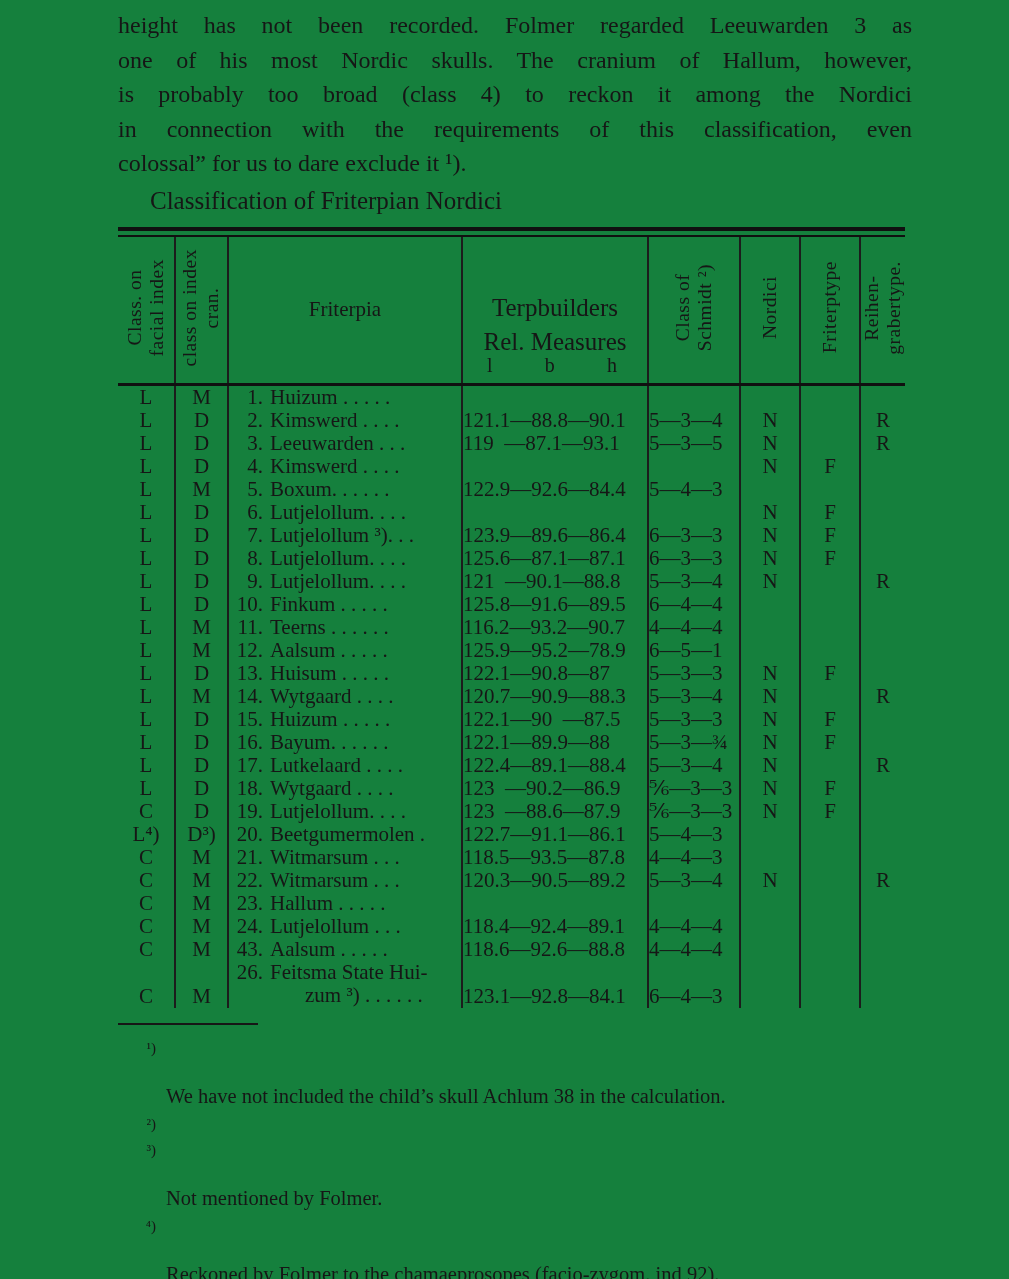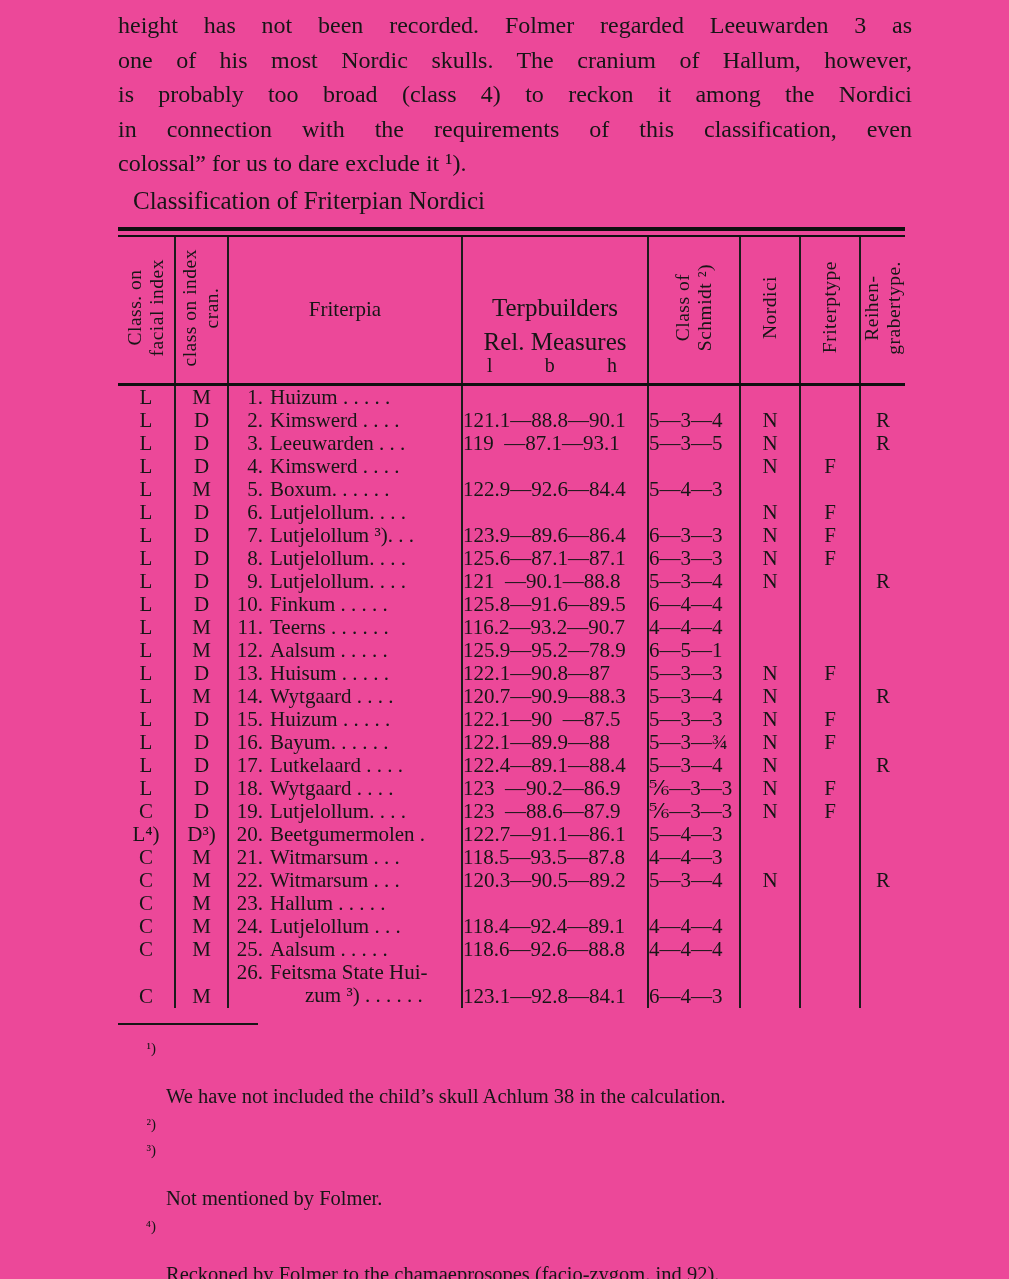--- a/index.html
+++ b/index.html
@@ -1,39 +1,39 @@
 <!DOCTYPE html>
 <html><head>
 <meta charset="utf-8">
 <style>
   html, body { margin: 0; padding: 0; background: #e9e9e9; }
   .page {
     position: relative;
     width: 1009px;
     height: 1279px;
-    background: #ec4899;
+    background: #15803d;
     box-sizing: border-box;
     padding: 8px 0 0 118px;
     font-family: "Liberation Serif", "DejaVu Serif", serif;
     color: #161616;
     overflow: hidden;
   }
   
   .intro { width: 794px; }
   .iline {
     font-size: 24px;
     line-height: 34.5px;
     white-space: normal;
   }
   .iline.j { text-align: justify; text-align-last: justify; }
   
   .table-title {
     font-size: 25px;
     font-weight: normal;
-    margin: 6px 0 12px 15px;
+    margin: 6px 0 12px 32px;
   }
   
   .tablock { width: 787px; }
   .double-rule {
     height: 4px;
     border-top: 4px solid #101010;
     border-bottom: 2px solid #101010;
     box-sizing: content-box;
   }
   table.classif {
@@ -386,21 +386,21 @@
             <td class="c-name"><span class="num">24.</span><span class="place">Lutjelollum . . .</span></td>
             <td class="c-meas">118.4—92.4—89.1</td>
             <td class="c-schmidt">4—4—4</td>
             <td class="center c-nordici"></td>
             <td class="center c-ftype"></td>
             <td class="center c-reihen"></td>
           </tr>
           <tr>
             <td class="center c-facial">C</td>
             <td class="center c-cran">M</td>
-            <td class="c-name"><span class="num">25.</span><span class="place">Aalsum . . . . .</span></td>
+            <td class="c-name"><span class="num">43.</span><span class="place">Aalsum . . . . .</span></td>
             <td class="c-meas">118.6—92.6—88.8</td>
             <td class="c-schmidt">4—4—4</td>
             <td class="center c-nordici"></td>
             <td class="center c-ftype"></td>
             <td class="center c-reihen"></td>
           </tr>
           <tr class="two-line">
             <td class="center c-facial">C</td>
             <td class="center c-cran">M</td>
             <td class="c-name"><span class="num">26.</span><span class="place">Feitsma State Hui-</span><div class="place2">zum ³) . . . . . .</div></td>

